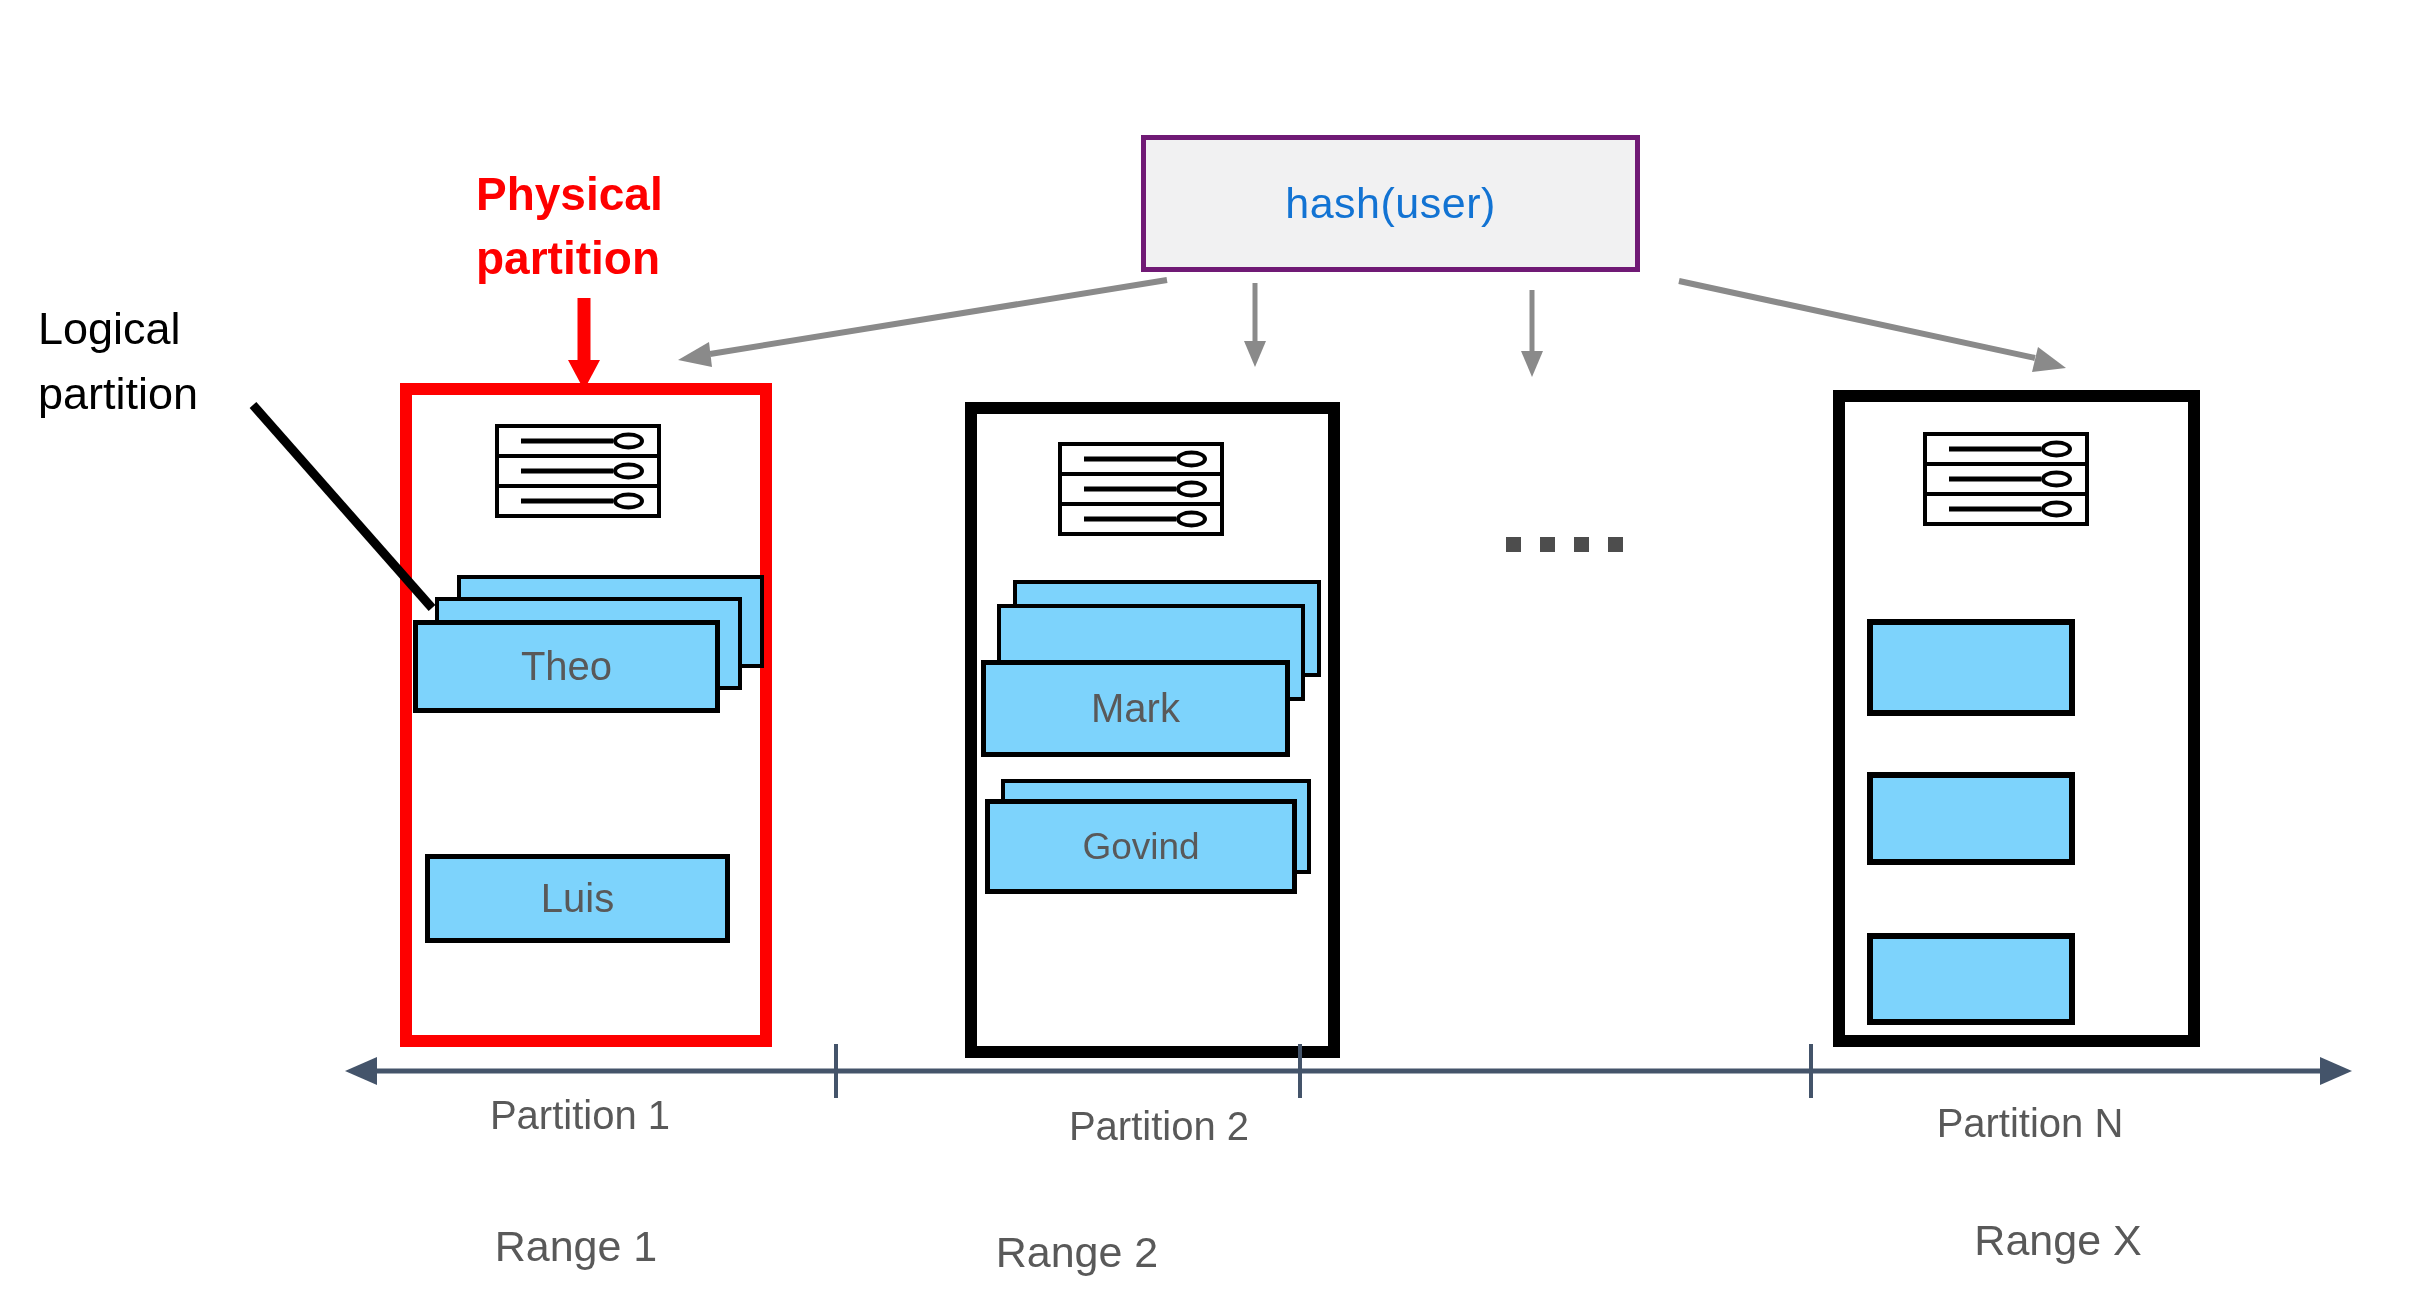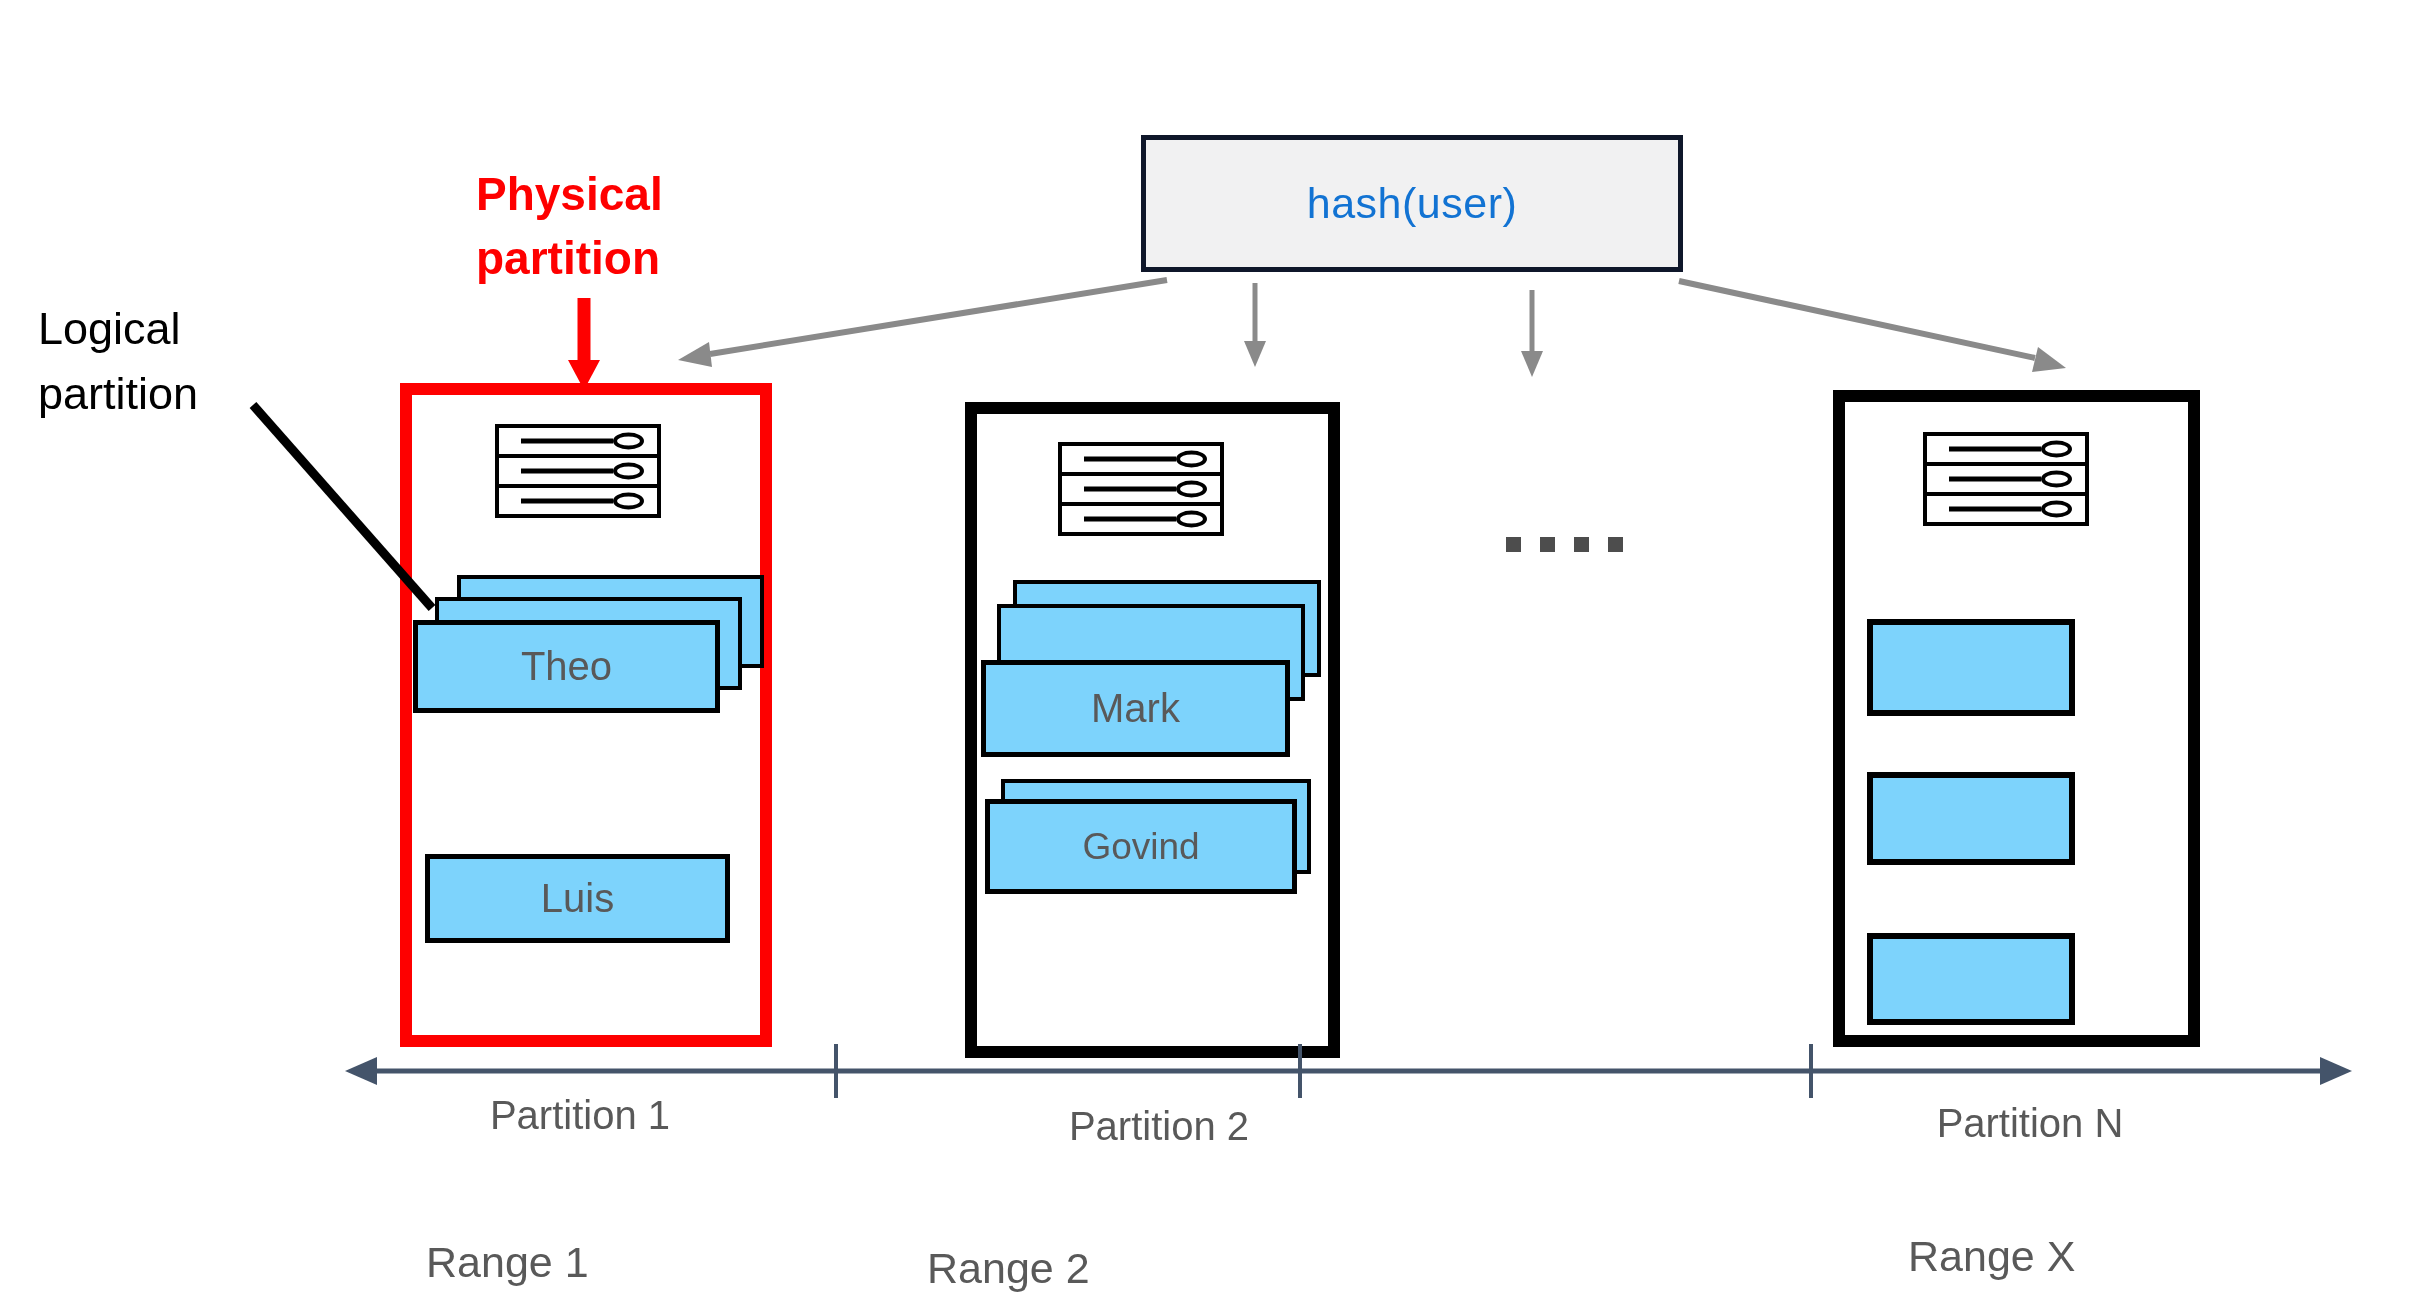--- a/index.html
+++ b/index.html
@@ -5,22 +5,22 @@
   html,body{margin:0;padding:0;background:#ffffff;}
   .canvas{
     position:relative;width:2418px;height:1316px;background:#ffffff;
     font-family:"Liberation Sans",sans-serif;overflow:hidden;
   }
   .abs{position:absolute;}
   svg.overlay{position:absolute;left:0;top:0;pointer-events:none;}
 
   
   .hash-box{
-    left:1141px;top:135px;width:542px;height:137px;
-    background:#F1F1F2;border:5px solid #0f172a;box-sizing:border-box;
+    left:1141px;top:135px;width:499px;height:137px;
+    background:#F1F1F2;border:5px solid #701a75;box-sizing:border-box;
     display:flex;align-items:center;justify-content:center;
     font-size:43px;color:#1273D3;letter-spacing:0.5px;
   }
 
   
   .pbox{box-sizing:border-box;background:#ffffff;}
   .pbox.red{border:12px solid #FE0000;}
   .pbox.black{border:12px solid #000000;}
 
   
@@ -39,21 +39,21 @@
   .card.back{border-width:4px;}
   .card.thick{border-width:6px;}
   .card.small-text{font-size:37px;}
 
   
   .note{position:absolute;font-size:46px;line-height:64px;color:#000;}
   .note.red{color:#FE0000;font-weight:bold;}
 
   
   .axis-label{position:absolute;text-align:center;font-size:40px;color:#595959;white-space:nowrap;}
-  .range-label{position:absolute;text-align:left;font-size:43px;color:#595959;white-space:nowrap;margin-top:16px;}
+  .range-label{position:absolute;text-align:center;font-size:43px;color:#595959;white-space:nowrap;}
 
   
   .dots{position:absolute;display:flex;gap:19px;}
   .dots span{width:15px;height:15px;background:#4D4D4D;display:block;}
 </style>
 </head>
 <body>
 
 <div class="canvas">
 

